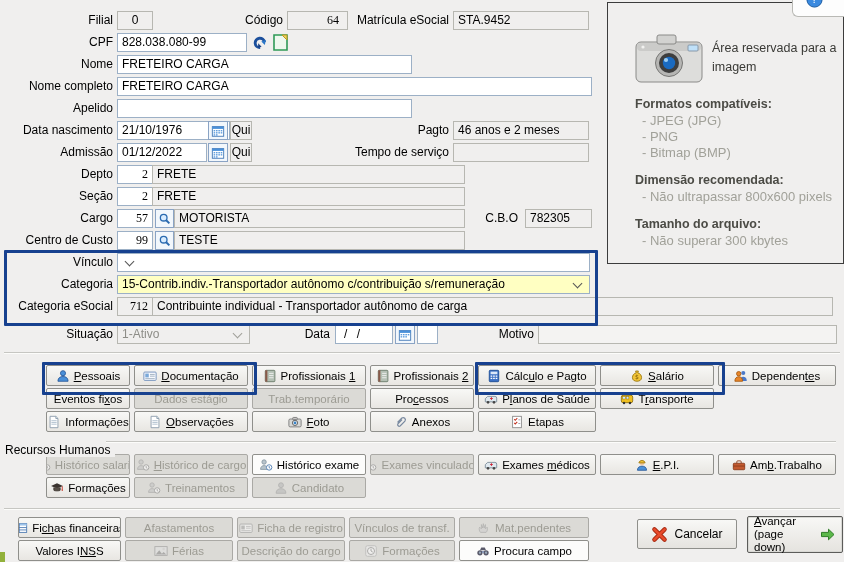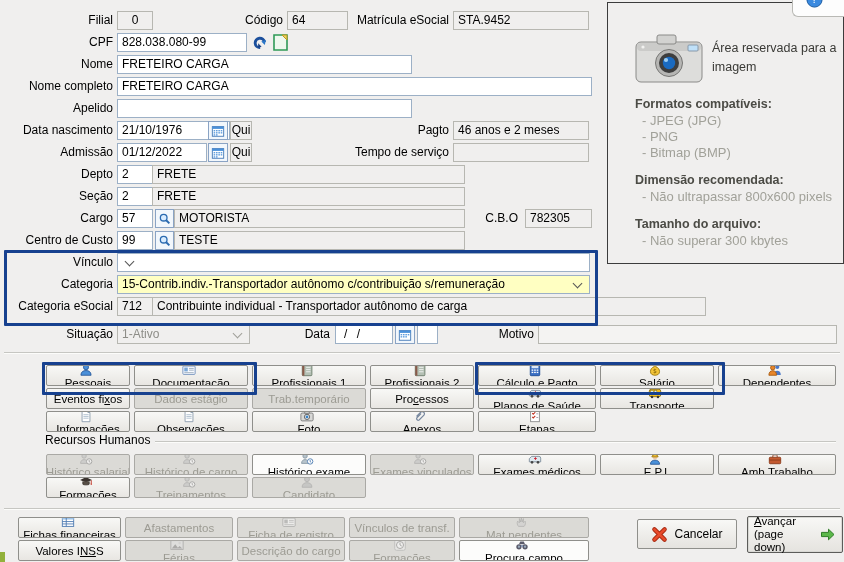--- a/index.html
+++ b/index.html
@@ -2,59 +2,59 @@
 <html><head>
 <meta charset="utf-8">
 <style>
   html,body{margin:0;padding:0;}
   body{width:844px;height:562px;position:relative;background:#f0efee;overflow:hidden;
        font-family:"Liberation Sans",sans-serif;font-size:12px;color:#000;}
   .lbl{position:absolute;height:19px;line-height:19px;text-align:right;white-space:nowrap;}
   .fld{position:absolute;height:19px;line-height:17px;box-sizing:border-box;background:#fff;
        border:1px solid #9cb0c6;padding:0 4px;white-space:nowrap;overflow:hidden;}
   .ro{background:#f0efee;border:1px solid #b7b7b1;}
-  .num{}
+  .num{text-align:right;font-family:Liberation Serif, serif;}
   .ctr{text-align:center;padding:0;}
   .datefld{letter-spacing:3px;padding-left:8px;}
   .combo{position:absolute;height:19px;box-sizing:border-box;background:#fff;border:1px solid #9cb0c6;
          display:flex;align-items:center;padding-left:4px;}
   .combo .ctext{flex:1;white-space:nowrap;overflow:hidden;line-height:17px;}
   .chev{flex:0 0 auto;width:6px;height:6px;border-right:1.7px solid #555;border-bottom:1.7px solid #555;
         transform:rotate(45deg);margin:-3px 8px 0 4px;}
   .combo.dis{background:#f0efee;border-color:#b7b7b1;color:#8d8d87;}
   .combo.dis .chev{border-color:#a0a09a;}
   .icobtn{position:absolute;height:19px;box-sizing:border-box;border:1px solid #8aa3c4;background:#f2f7fc;
           display:flex;align-items:center;justify-content:center;}
   .icobtn svg{width:14px;height:14px;display:block;}
   .inline-icon{position:absolute;}
   .inline-icon svg{display:block;}
   .btnrow{position:absolute;display:grid;column-gap:4px;height:21px;}
   .cols7{left:46px;grid-template-columns:84px 114px 114px 104px 118px 114px 118px;}
   .cols5{left:18px;grid-template-columns:103px 108px 108px 106px 130px;}
   .btn{height:21px;box-sizing:border-box;border:1px solid #8f8f8b;border-radius:2px;
        background:linear-gradient(#f8f8f6,#e8e6e2);display:flex;align-items:center;justify-content:center;
-       white-space:nowrap;overflow:hidden;padding:0 2px;font-size:11.5px;cursor:default;flex-direction:column;}
+       white-space:nowrap;overflow:hidden;padding:0 2px;font-size:11.5px;cursor:default;}
   .btn.disabled{background:#dbdad6;border-color:#aaa9a5;color:#9c9b93;}
   .btn.disabled .bicon{filter:grayscale(1) opacity(.55);}
   .btn.light{background:#fcfcfb;}
   .bicon{width:14px;height:14px;margin-right:4px;flex:0 0 auto;}
   .bicon svg{width:14px;height:14px;display:block;}
   .blabel u{text-decoration:underline;}
   .bluebox{position:absolute;border:3px solid #17418f;border-radius:1px;z-index:9;pointer-events:none;}
   .hr{position:absolute;height:1px;background:#c6c6c2;box-shadow:0 1px 0 #fcfcfa;}
   .panel{position:absolute;left:607px;top:2px;width:237px;height:262px;box-sizing:border-box;
          border:1px solid #3c3c3c;background:#f0efee;padding-left:24px;}
   .panel-caption{position:absolute;left:104px;top:36px;width:126px;font-size:12.5px;color:#3a3a36;line-height:19px;}
   .psections{position:absolute;left:27px;top:94px;width:206px;display:flex;flex-direction:column;gap:12px;}
   .ptitle{font-weight:bold;color:#4b4b45;font-size:12.5px;margin-bottom:2px;}
   .pitem{color:#a1a199;font-size:13px;line-height:16px;padding-left:7px;white-space:nowrap;}
   .helpnotch{position:absolute;left:792px;top:0;width:52px;height:16px;background:#fdfdfd;
              border-left:1px solid #b9b9b5;border-bottom:1px solid #b9b9b5;border-bottom-left-radius:6px;z-index:11;}
   .helpball{position:absolute;left:806px;top:-9px;width:17px;height:17px;z-index:12;}
-  .grouplabel{position:absolute;left:5px;top:433px;background:#f0efee;padding-right:5px;z-index:2;margin-left:40px;}
+  .grouplabel{position:absolute;left:5px;top:443px;background:#f0efee;padding-right:5px;z-index:2;}
   .actionbtn{position:absolute;box-sizing:border-box;border:1px solid #8f8f8b;border-radius:2px;
              background:linear-gradient(#f8f8f6,#e5e3df);display:flex;align-items:center;justify-content:center;
              font-size:12px;}
   .actionbtn .bicon{width:17px;height:17px;margin-right:6px;}
   .actionbtn .bicon svg{width:17px;height:17px;}
   #btn-avancar{border-color:#5c5c5a;box-shadow:inset 0 0 0 1px #d8d8d4;justify-content:space-between;padding:0 6px;}
   #btn-avancar .txt{text-align:left;line-height:13px;font-size:11.5px;}
   .corner-artifact{position:absolute;left:0;top:552px;width:5px;height:10px;background:#92b13c;}
 </style>
 </head>
@@ -178,21 +178,21 @@
 </div>
 
 <div class="lbl" style="left:3px;top:275px;width:110px">Categoria</div>
 <div class="combo" id="categoria-combo" style="left: 117px; top: 275px; width: 473px; background: rgb(255, 255, 194);">
   <span class="ctext">15-Contrib.indiv.-Transportador autônomo c/contribuição s/remuneração</span>
   <span class="chev"></span>
 </div>
 
 <div class="lbl" style="left:3px;top:297px;width:110px">Categoria eSocial</div>
 <div class="fld ro num" style="left:117px;top:297px;width:36px">712</div>
-<div class="fld ro" style="left:152px;top:297px;width:554px">Contribuinte individual - Transportador autônomo de carga</div>
+<div class="fld ro" style="left:152px;top:297px;width:681px">Contribuinte individual - Transportador autônomo de carga</div>
 
 <div class="lbl" style="left:3px;top:325px;width:110px">Situação</div>
 <div class="combo dis" style="left:117px;top:325px;width:133px">
   <span class="ctext">1-Ativo</span>
   <span class="chev"></span>
 </div>
 <div class="lbl" style="left:292px;top:325px;width:38px">Data</div>
 <div class="fld datefld" style="left:335px;top:325px;width:58px">/ /</div>
 <div class="icobtn" style="left:395px;top:325px;width:20px">
     <svg viewBox="0 0 16 16">

